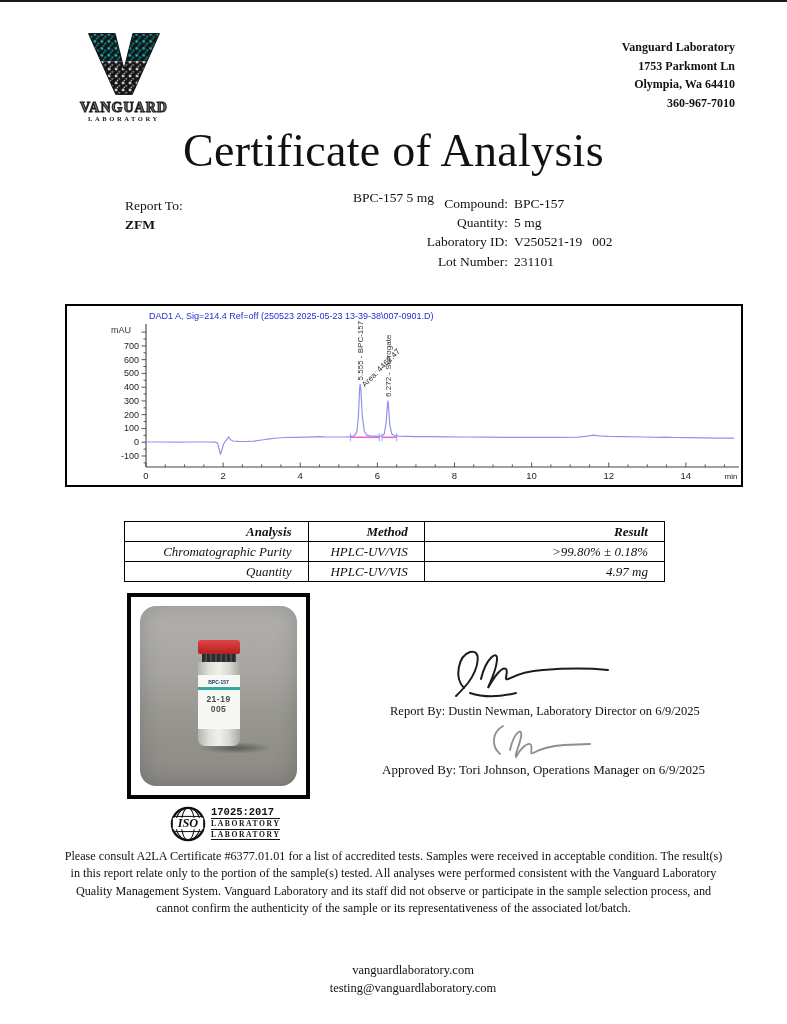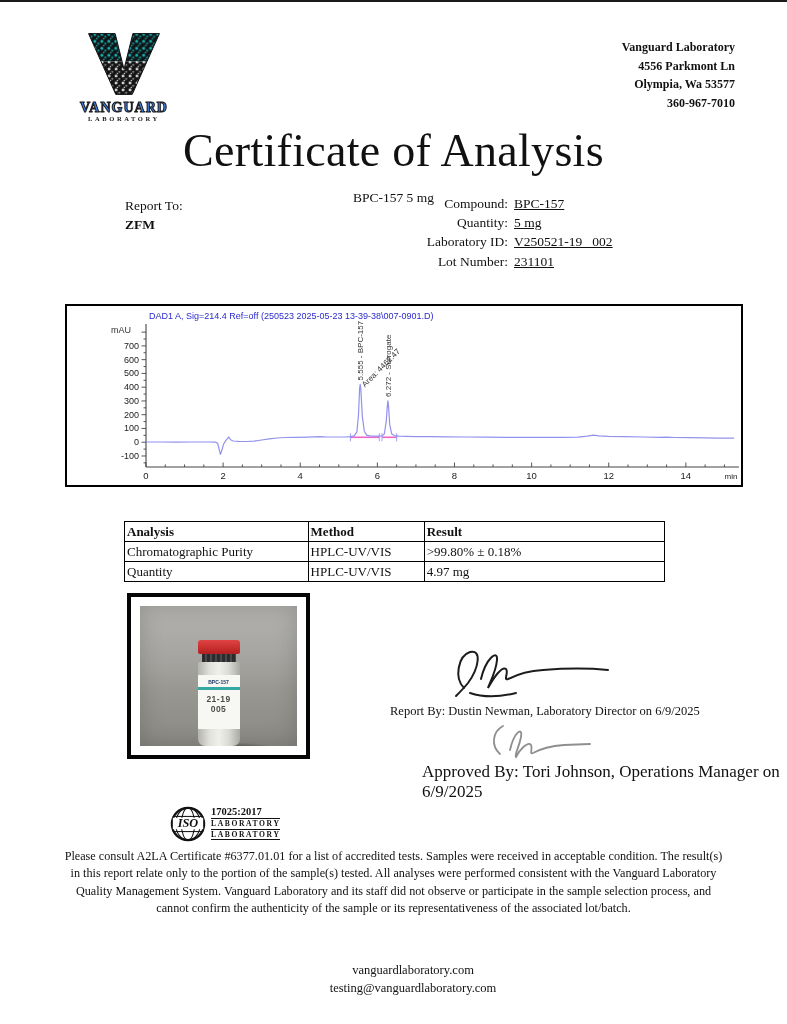--- a/index.html
+++ b/index.html
@@ -1,70 +1,70 @@
 <!DOCTYPE html>
 <html><head>
 <meta charset="utf-8">
 <style>
   html,body{margin:0;padding:0;background:#fff;}
   body{width:787px;height:1024px;position:relative;font-family:"Liberation Serif",serif;color:#111;overflow:hidden;}
   .topline{position:absolute;left:0;top:0;width:787px;height:2px;background:#1a1a1a;}
 
   
   .logo{position:absolute;left:74px;top:32px;width:100px;text-align:center;}
-  .logo .brand{font-size:14px;font-weight:bold;letter-spacing:1px;color:#3b82f6;-webkit-text-stroke:1px #222;text-shadow:0 0 1px #222;margin-top:0;}
+  .logo .brand{font-size:14px;font-weight:bold;letter-spacing:1px;color:#737373;-webkit-text-stroke:1px #222;text-shadow:0 0 1px #222;margin-top:0;}
   .logo .brand-sub{font-size:6.5px;font-weight:bold;letter-spacing:2.6px;color:#222;margin-top:-1px;}
 
   
   .address{position:absolute;right:52px;top:38px;text-align:right;font-size:12px;line-height:18.5px;font-weight:600;}
 
   .title{position:absolute;left:0;right:0;top:124px;text-align:center;font-size:46px;letter-spacing:.3px;}
   .subtitle{position:absolute;left:0;right:0;top:167px;text-align:center;font-size:13.5px;margin-top:23px;}
 
   .report-to{position:absolute;left:125px;top:196px;font-size:13.5px;line-height:19px;}
   .report-to .rt-value{font-weight:bold;}
 
   .details{position:absolute;left:330px;top:196px;font-size:13.5px;}
-  .drow{height:19.2px;white-space:nowrap;text-decoration:underline;}
+  .drow{height:19.2px;white-space:nowrap;}
   .dlabel{display:inline-block;width:178px;text-align:right;}
   .dvalue{margin-left:6px;white-space:pre;}
 
   
   .chart-box{position:absolute;left:65px;top:304px;width:650px;height:179px;border:2.5px solid #000;background:#fff;padding-left:24px;}
   .chart-box svg{display:block;}
 
   
   table.results{position:absolute;left:124px;top:521px;width:541px;border-collapse:collapse;font-size:13px;}
-  table.results th,table.results td{border:1.2px solid #000;text-align:left;padding:1px 2px;height:17px;}
+  table.results th,table.results td{border:1.2px solid #000;text-align:right;padding:1px 16px;height:17px;font-style:italic;}
   table.results th{font-weight:bold;}
   .col-a{width:34%;} .col-m{width:21.5%;} .col-r{width:44.5%;}
 
   
   .photo-frame{position:absolute;left:127px;top:593px;border:4px solid #050505;background:#fff;padding:9px;}
-  .photo{position:relative;width:157px;height:140px;background:linear-gradient(180deg,#b3b2ae 0%,#a5a4a0 38%,#97968f 62%,#8a8984 100%);box-shadow:inset 0 0 22px rgba(0,0,0,.18);overflow:hidden;}
+  .photo{position:relative;width:157px;height:180px;background:linear-gradient(180deg,#b3b2ae 0%,#a5a4a0 38%,#97968f 62%,#8a8984 100%);box-shadow:inset 0 0 22px rgba(0,0,0,.18);overflow:hidden;border-radius:16px;}
   .vial{position:absolute;left:50%;top:34px;transform:translateX(-50%);width:42px;}
   .vial .cap{width:42px;height:14px;background:linear-gradient(180deg,#e04343,#b51f1f);border-radius:3px 3px 2px 2px;}
   .vial .crimp{width:34px;height:8px;margin:0 auto;background:repeating-linear-gradient(90deg,#2c2c2e 0 3px,#4a4a4c 3px 5px);}
   .vial .body{position:relative;width:42px;height:84px;margin:0 auto;background:linear-gradient(90deg,#b4b4ae,#e2e2dc 28%,#f0f0ea 50%,#dadad4 74%,#aaaaa4);border-radius:0 0 7px 7px;overflow:hidden;}
   .vial .vlabel{position:absolute;left:0;top:13px;width:42px;height:54px;background:#f7f7f4;text-align:center;}
   .vial .vlabel .vname{font-family:"Liberation Sans",sans-serif;font-size:5px;font-weight:bold;color:#1d3a66;padding-top:4px;}
   .vial .vlabel .stripe{height:3px;background:#35a8a2;margin:2px 0 4px 0;}
   .vial .vlabel .vcode{font-family:"Liberation Sans",sans-serif;font-size:8.5px;font-weight:bold;color:#4c4c4c;letter-spacing:.5px;}
   .vial .shadow{width:76px;height:12px;margin:-4px auto 0 auto;background:radial-gradient(ellipse at center,rgba(0,0,0,.38) 0%,rgba(0,0,0,0) 68%);}
 
   
   .sig1{position:absolute;left:448px;top:644px;}
   .sig2{position:absolute;left:486px;top:722px;}
   .sig-line-1{position:absolute;left:390px;top:704px;font-size:12.5px;}
-  .sig-line-2{position:absolute;left:382px;top:762px;font-size:17px;margin-left:40px;}
+  .sig-line-2{position:absolute;left:382px;top:762px;font-size:13px;}
 
   
   .iso{position:absolute;left:170px;top:806px;display:flex;align-items:flex-start;}
   .iso-text{margin-left:5px;font-family:"Liberation Serif",serif;}
-  .iso-text .l1{font-size:10.5px;font-weight:bold;border-bottom:1.6px solid #111;padding-bottom:0;line-height:12px;}
+  .iso-text .l1{font-size:10.5px;font-weight:bold;border-bottom:1.6px solid #111;padding-bottom:0;line-height:12px;font-family:Liberation Mono, monospace;}
   .iso-text .l2,.iso-text .l3{font-size:7.6px;font-weight:bold;letter-spacing:1.6px;border-bottom:1.6px solid #111;line-height:9.5px;}
 
   .disclaimer{position:absolute;left:62px;top:848px;width:663px;text-align:center;font-size:12.2px;line-height:17.4px;}
 
   .footer{position:absolute;left:0;right:0;top:961px;text-align:center;font-size:12.5px;line-height:18px;padding-left:39px;}
 </style>
 </head>
 <body>
 
 <div class="topline"></div>
@@ -95,22 +95,22 @@
       <path d="M4 2 L46 2 L60 58 L74 2 L116 2 L73 98 L47 98 Z" fill="url(#tealDots)" clip-path="url(#vTop)" stroke="#0c0c0c" stroke-width="1.5"></path>
       <path d="M4 2 L46 2 L60 58 L74 2 L116 2 L73 98 L47 98 Z" fill="url(#grayDots)" clip-path="url(#vBot)" stroke="#0c0c0c" stroke-width="1.5"></path>
     </g>
   </svg>
   <div class="brand">VANGUARD</div>
   <div class="brand-sub">LABORATORY</div>
 </div>
 
 <div class="address">
   <div>Vanguard Laboratory</div>
-  <div>4556 Parkmont Ln</div>
-  <div>Olympia, Wa 53577</div>
+  <div>1753 Parkmont Ln</div>
+  <div>Olympia, Wa 64410</div>
   <div>360-967-7010</div>
 </div>
 
 <div class="title">Certificate of Analysis</div>
 <div class="subtitle">BPC-157 5 mg</div>
 
 <div class="report-to">
   <div>Report To:</div>
   <div class="rt-value">ZFM</div>
 </div>

